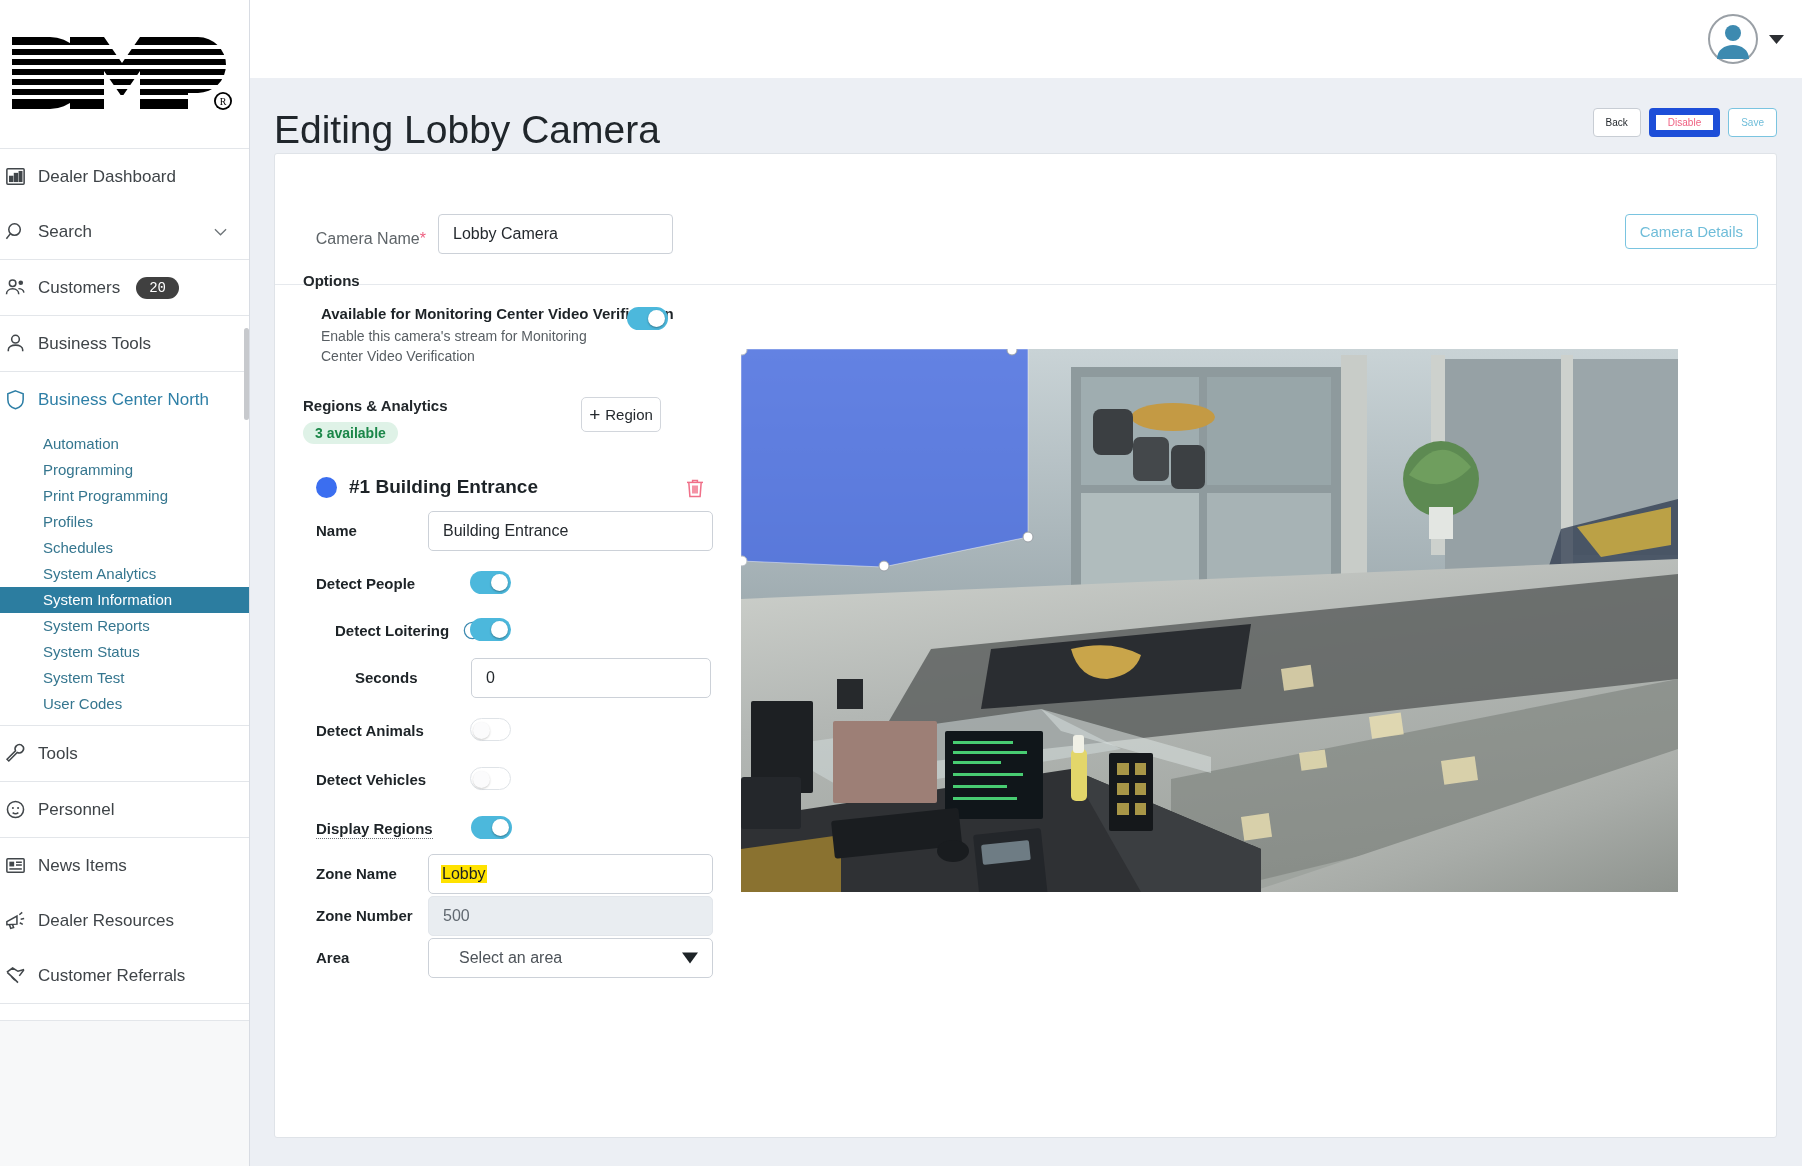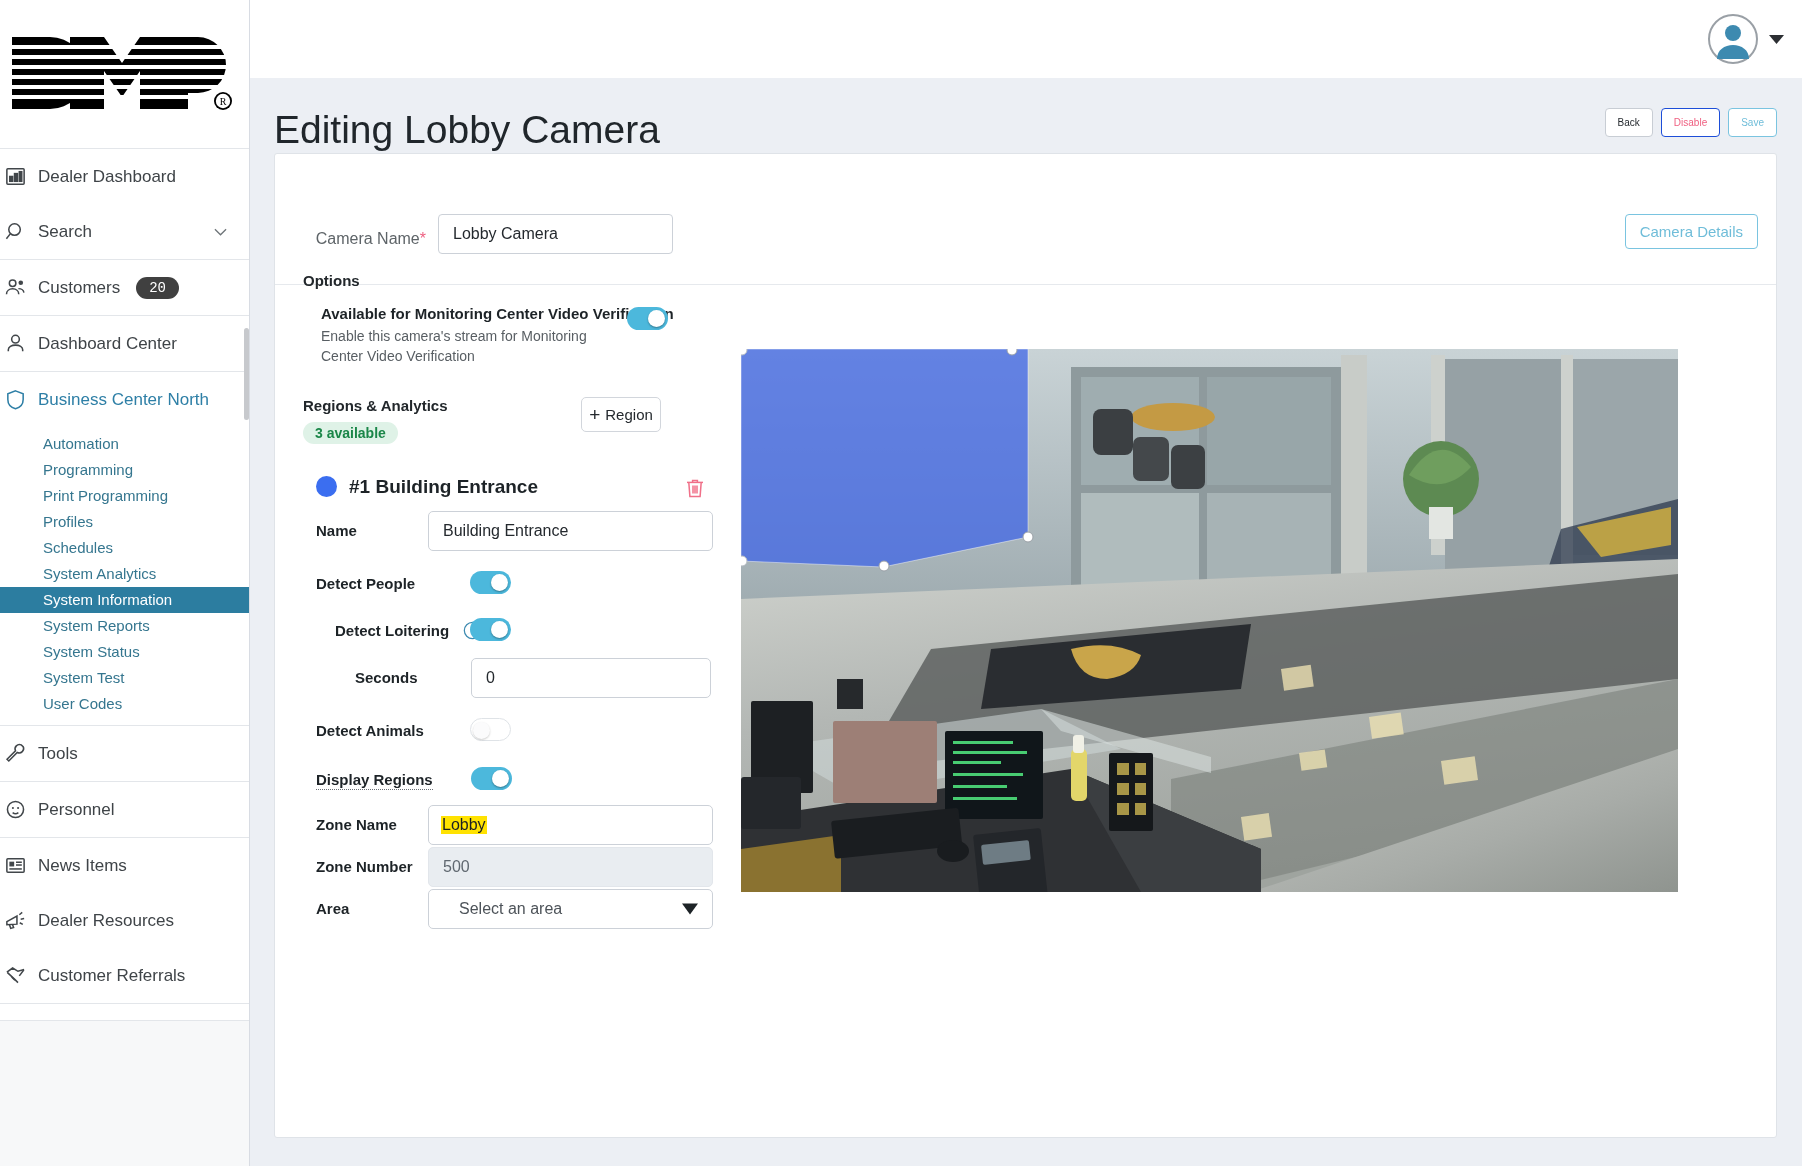--- a/index.html
+++ b/index.html
@@ -101,21 +101,21 @@
     display: flex; gap: 8px;
   }
   .btn {
     height: 29px; padding: 0 12px;
     border-radius: 4px; font-size: 10px;
     background: #ffffff; cursor: pointer;
     display: flex; align-items: center; justify-content: center;
     line-height: 1;
   }
   .btn-back   { border: 1px solid #c8cdd4; color: #24292e; }
-  .btn-disable{ border: 1px solid #1d4ed8; color: #ef5f80; }
+  .btn-disable{ border: 7px solid #1d4ed8; color: #ef5f80; }
   .btn-save   { border: 1px solid #7ac4e0; color: #6fbdd9; }
 
   
   .card {
     position: absolute; left: 24px; top: 75px;
     width: 1503px; height: 985px;
     background: #ffffff;
     border: 1px solid #dfe3e8;
     border-radius: 3px;
   }
@@ -188,21 +188,21 @@
     position: absolute; right: 69px; top: 0;
     width: 80px; height: 35px;
     border: 1px solid #d2d6dc; border-radius: 5px;
     background: #ffffff; font-size: 15px; color: #24292e;
     display: flex; align-items: center; justify-content: center; gap: 5px;
     cursor: pointer;
   }
   .plus-ico { font-size: 19px; line-height: 1; color:#24292e; }
 
   .region-head {
-    margin-top: 32px; display: flex; align-items: center;
+    margin-top: 32px; display: flex; align-items: flex-end;
     position: relative; padding-left: 13px;
   }
   .region-dot {
     width: 21px; height: 21px; border-radius: 50%;
     background: #3b6ef0; margin-right: 12px;
   }
   .region-name {
     font-size: 19px; font-weight: bold; color: #1d2327;
   }
   .trash-btn {
@@ -354,21 +354,21 @@
     </div>
 
     <div class="nav-group">
       <div class="nav-item">
         <span class="ico">
           <svg viewBox="0 0 24 24" fill="none" stroke="#41464a" stroke-width="1.6">
             <circle cx="12" cy="7.5" r="4"></circle>
             <path d="M4.5 20v-1.5c0-3 3.3-4.8 7.5-4.8s7.5 1.8 7.5 4.8V20"></path>
           </svg>
         </span>
-        <span>Dashboard Center</span>
+        <span>Business Tools</span>
       </div>
     </div>
 
     <div class="nav-group">
       <div class="nav-item active-parent">
         <span class="ico">
           <svg viewBox="0 0 24 24" fill="none" stroke="#2e7fa6" stroke-width="1.6">
             <path d="M12 3 L20 6 v6c0 5-3.4 8.4-8 9.6C7.4 20.4 4 17 4 12V6z"></path>
           </svg>
         </span>
@@ -585,20 +585,26 @@
           <input class="finput narrow-off" type="text" value="0" style="">
         </div>
 
         <div class="frow" style="height:36px">
           <span class="flabel">Detect Animals</span>
           <span class="toggle off ftoggle">
             <span class="knob"></span>
           </span>
         </div>
 
+        <div class="frow" style="height:36px">
+          <span class="flabel">Detect Vehicles</span>
+          <span class="toggle off ftoggle">
+            <span class="knob"></span>
+          </span>
+        </div>
 
         <div class="frow" style="height:36px">
           <span class="flabel dotted">Display Regions</span>
           <span class="toggle on ftoggle" style="left:168px">
             <span class="knob"></span>
           </span>
         </div>
 
         <div class="frow" style="margin-top:9px">
           <span class="flabel">Zone Name</span>

